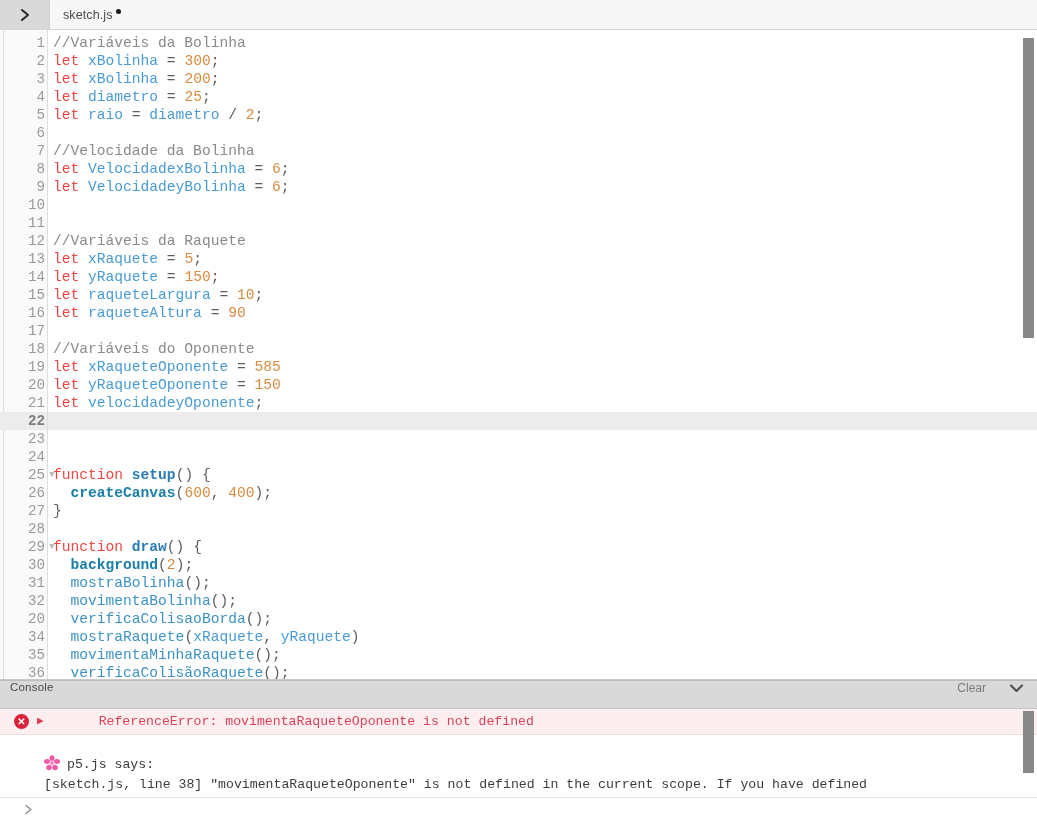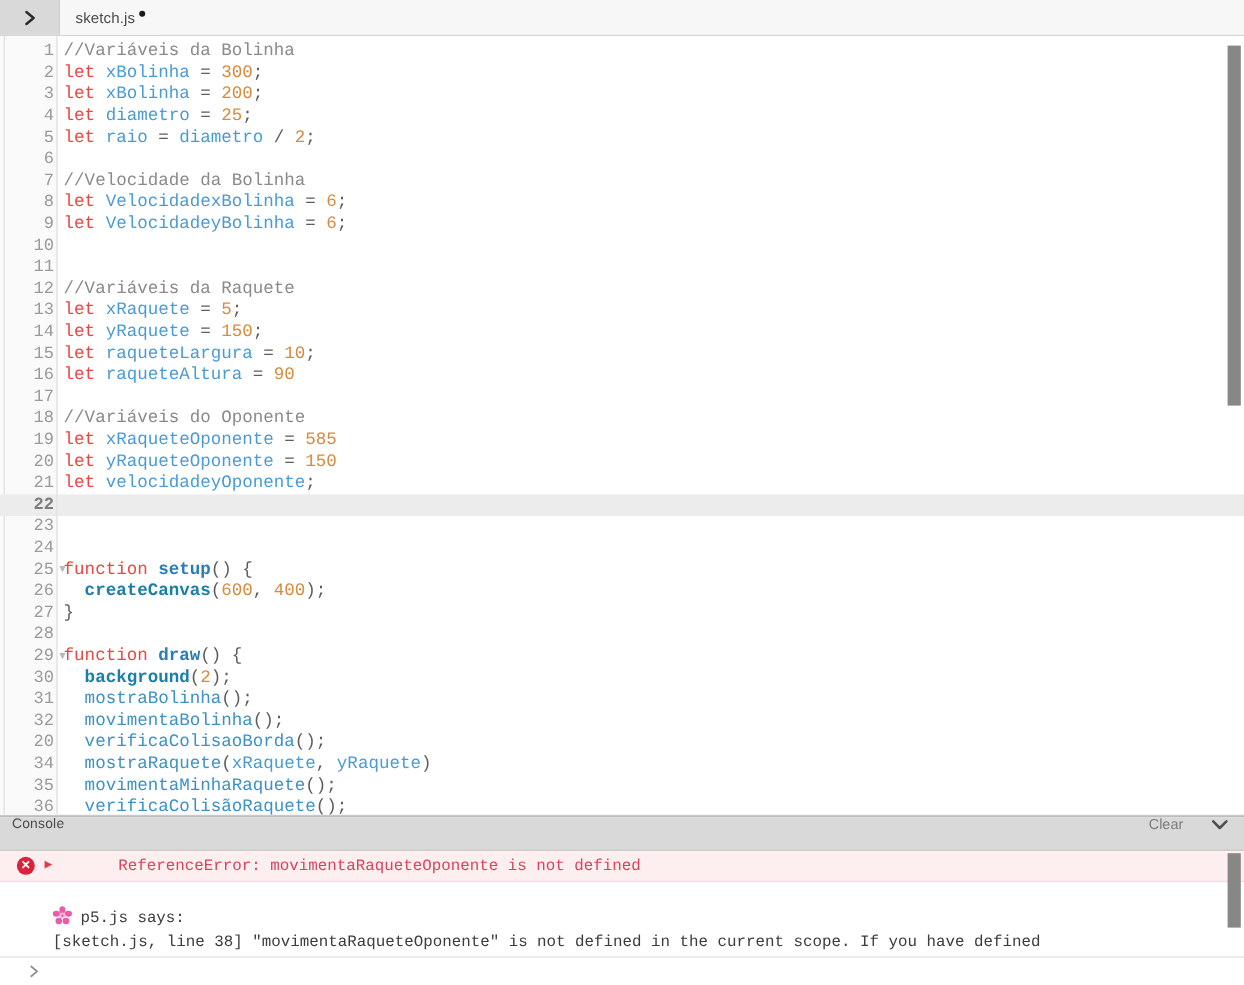--- a/index.html
+++ b/index.html
@@ -145,21 +145,21 @@
     flex: 0 0 141px;
     display: flex; flex-direction: column;
     background: #ffffff;
     border-top: 1px solid #bdbdbd;
     position: relative;
   }
   .console-header {
     height: 28px;
     flex: 0 0 28px;
     background: #d9d9d9;
-    display: flex; align-items: center;
+    display: flex; align-items: flex-start;
     padding: 0 12px 16px 10px;
     border-bottom: 1px solid #c6c6c6;
     cursor: pointer;
   }
   .console-title {
     font-size: 11.5px;
     color: #4a4a4a;
     letter-spacing: .2px;
   }
   .console-actions {

